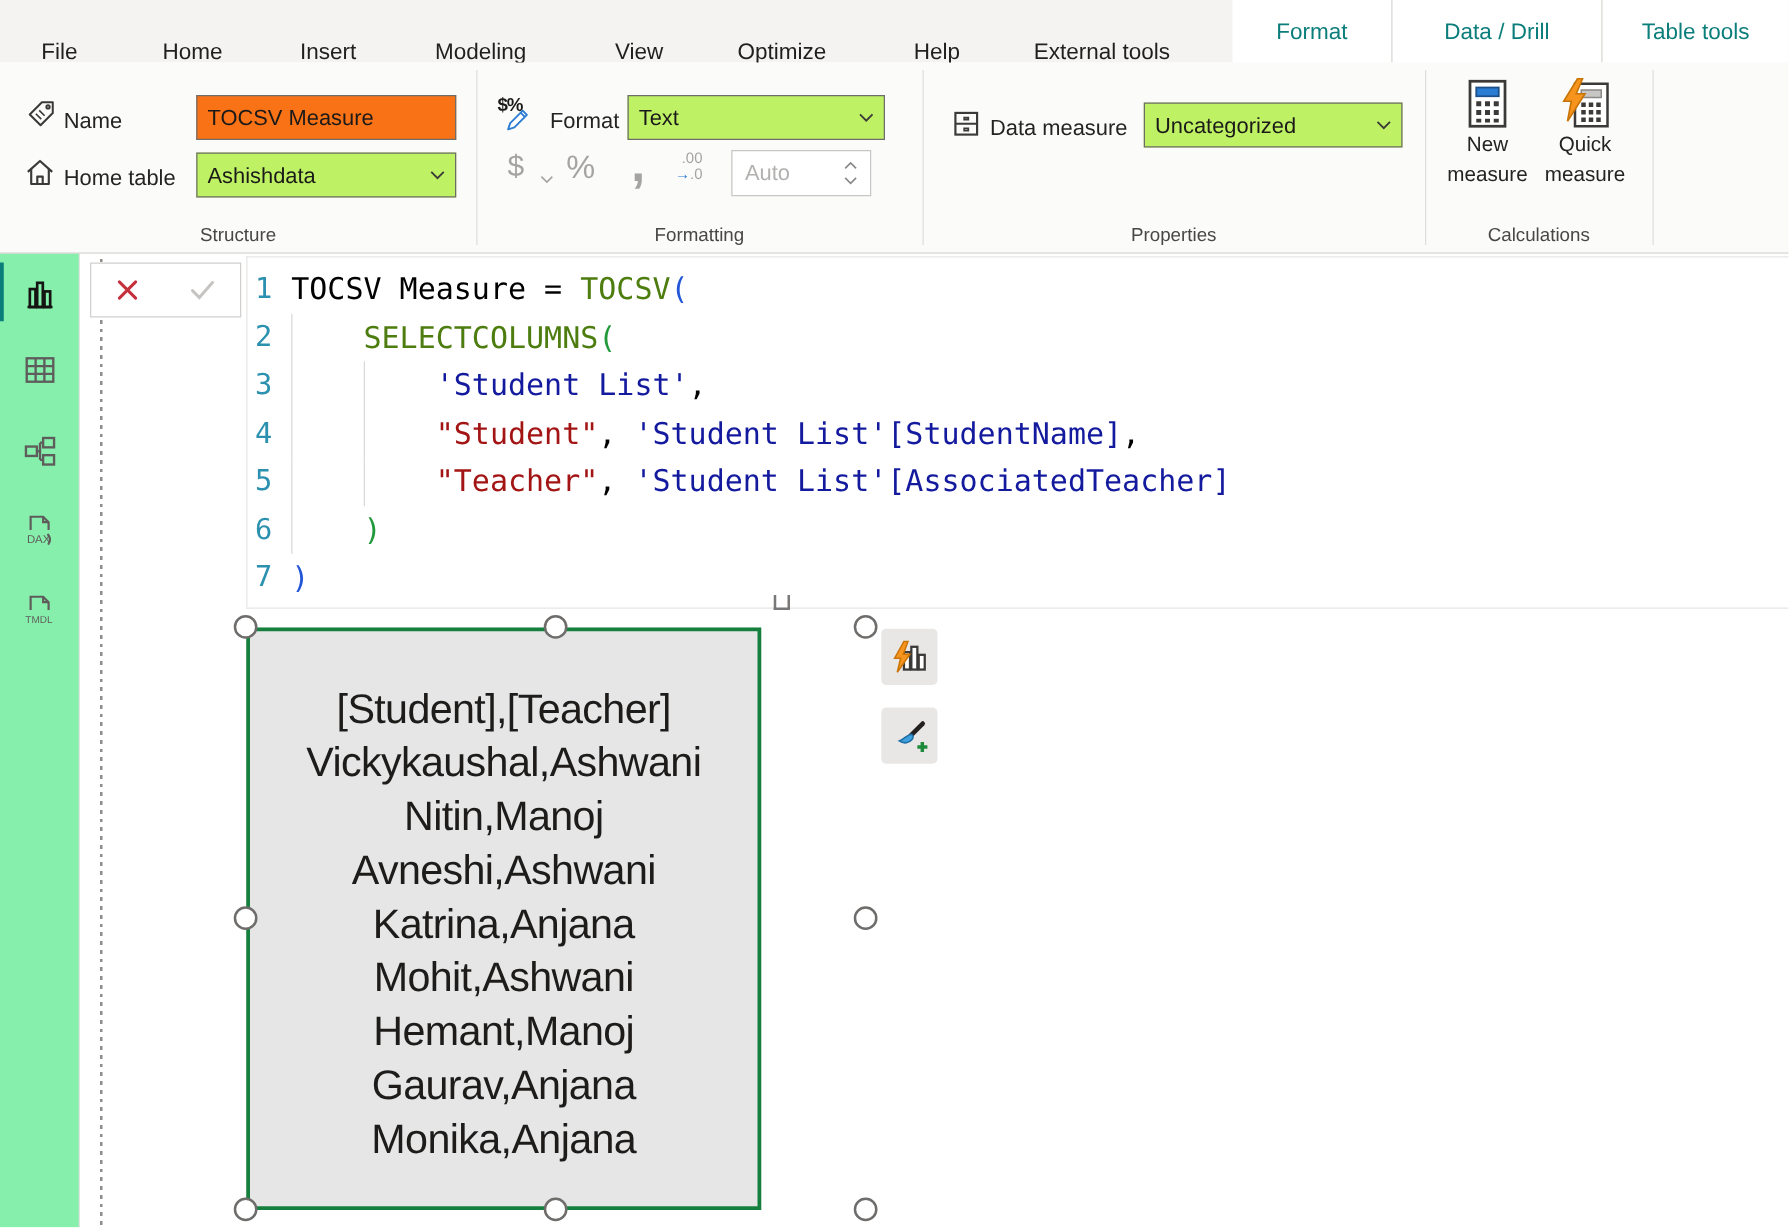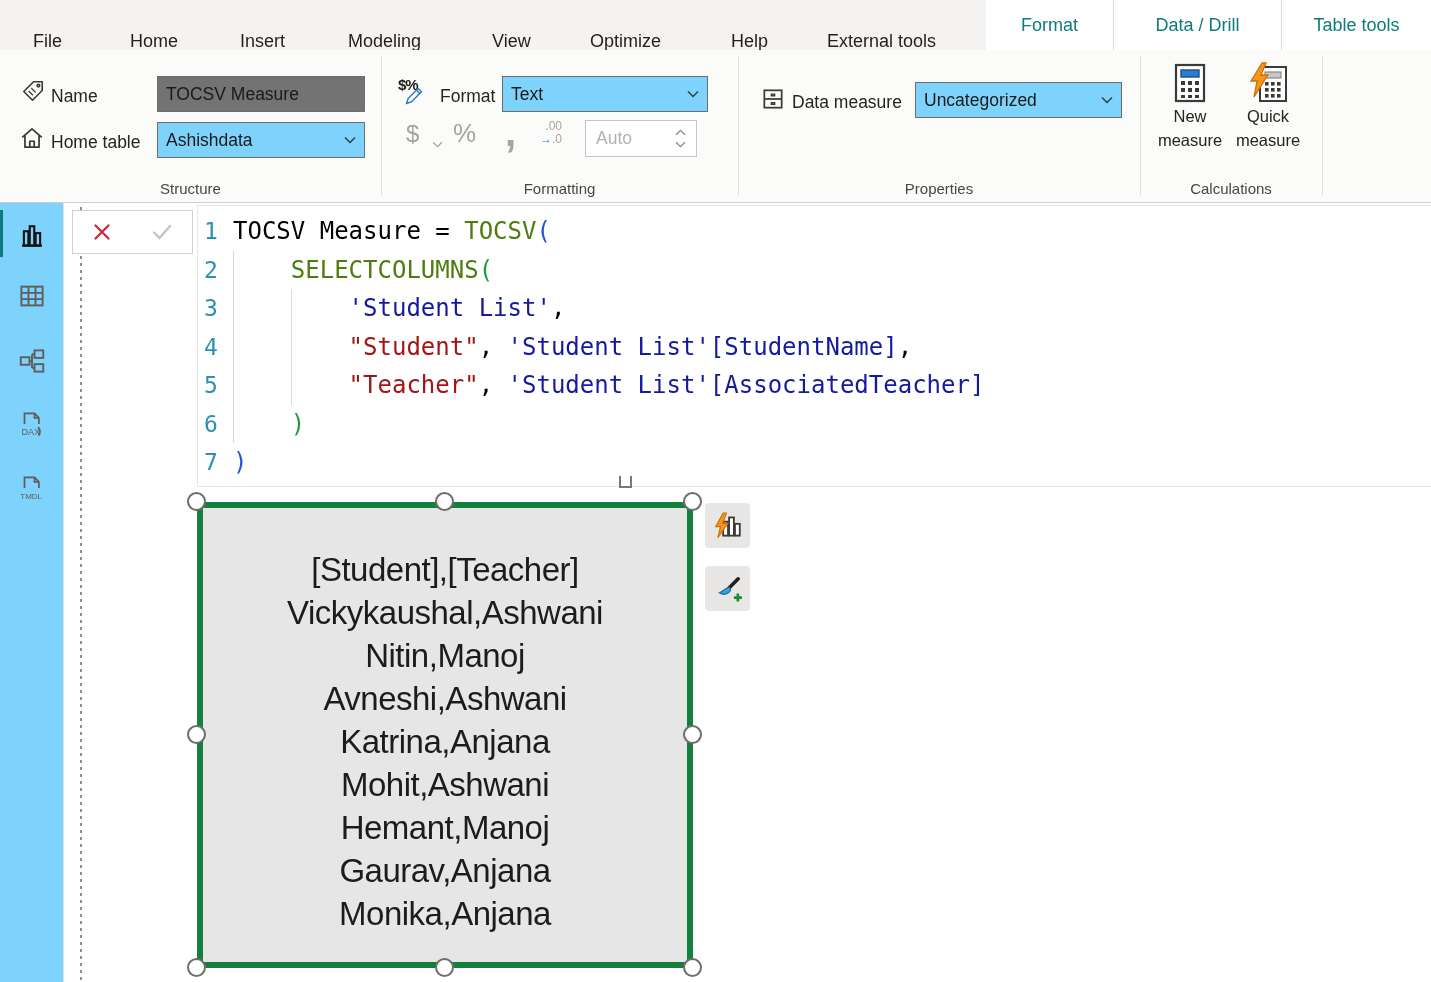--- a/index.html
+++ b/index.html
@@ -18,45 +18,45 @@
   .tabdiv.t0{left:1113px}.tabdiv.t1{left:1281px}
 
   
   .ribbon{position:absolute;left:0;top:50px;width:1431px;height:153px;background:#fbfbfa;
           border-bottom:1px solid #d2d0ce;box-sizing:border-box;}
   .gdiv{position:absolute;top:6px;height:140px;width:1px;background:#e1dfdd;}
   .gdiv.g0{left:381px}.gdiv.g1{left:738px}.gdiv.g2{left:1140px}.gdiv.g3{left:1322px}
   .glabel{position:absolute;top:130px;font-size:15px;color:#494745;text-align:center;}
   .gl0{left:0;width:381px}.gl1{left:381px;width:357px}.gl2{left:738px;width:402px}.gl3{left:1140px;width:182px}
   .rlabel{position:absolute;font-size:17.5px;color:#252423;}
-  .rinput{position:absolute;height:36px;background:#737373;border:1px solid #6f6d6b;box-sizing:border-box;
+  .rinput{position:absolute;height:36px;background:#f97316;border:1px solid #6f6d6b;box-sizing:border-box;
           font-size:17.5px;color:#1b1a19;padding:0 8px;font-family:"Liberation Sans",sans-serif;display:flex;align-items:center;}
   input.rinput{padding:0 8px;}
-  .rselect{position:absolute;height:36px;background:#7dd3fc;border:1px solid #6f6d6b;box-sizing:border-box;
+  .rselect{position:absolute;height:36px;background:#bef264;border:1px solid #6f6d6b;box-sizing:border-box;
            display:flex;align-items:center;font-size:17.5px;color:#1b1a19;padding:0 8px;cursor:default;}
   .rselect .val{flex:1;white-space:nowrap;overflow:hidden;}
   .ricon{position:absolute;}
   .fmt-txt{position:absolute;left:0;top:-2px;font-size:15px;font-weight:bold;color:#1b1a19;letter-spacing:-1px;}
   .fmt-pen{position:absolute;left:6px;top:8px;}
   .disico{position:absolute;color:#a6a4a2;}
   .dollar{font-size:24px;}
   .percent{font-size:26px;}
   .comma{font-size:40px;font-weight:bold;line-height:20px;height:30px;overflow:visible;}
   .dec{width:34px;height:32px;font-size:12px;line-height:13px;text-align:right;}
   .dec .arr{color:#2b7cd3;font-weight:bold;}
   .spinner{position:absolute;left:585px;top:70px;width:112px;height:37px;border:1px solid #c8c6c4;background:#fff;
            box-sizing:border-box;display:flex;align-items:center;}
   .spinner .val{flex:1;padding-left:10px;font-size:17.5px;color:#b3b1af;}
   .spin-btns{width:24px;display:flex;flex-direction:column;align-items:center;gap:5px;padding-right:4px;}
   .calcbtn{position:absolute;top:12px;width:78px;display:flex;flex-direction:column;align-items:center;cursor:default;}
   .calcbtn .l{font-size:16.5px;color:#252423;line-height:24px;}
   .nm{left:1151px}.qm{left:1229px}
 
   
-  .sidebar{position:absolute;left:0;top:203px;width:64px;height:779px;background:#7dd3fc;border-right:1px solid #e3e1df;box-sizing:border-box;}
+  .sidebar{position:absolute;left:0;top:203px;width:64px;height:779px;background:#86efac;border-right:1px solid #e3e1df;box-sizing:border-box;}
   .active-ind{position:absolute;left:0;top:7px;width:3px;height:47px;background:#0b7d7b;}
   .side-icon{position:absolute;left:17px;width:30px;height:30px;color:#5f5d5b;}
   .side-icon.active{color:#151413;}
   .si0{top:17px}.si1{top:78px}.si2{top:143px}.si3{top:206px}.si4{top:270px}
   .side-icon svg{width:30px;height:30px;display:block;}
 
   
   .canvas{position:absolute;left:64px;top:203px;width:1367px;height:779px;background:#fff;}
   .dotline{position:absolute;left:16px;top:4px;bottom:0;width:2px;
            background:repeating-linear-gradient(to bottom,#8f8d8b 0 3px,transparent 3px 7px);}
@@ -71,22 +71,22 @@
   .code-row{height:38.5px;display:flex;align-items:stretch;font-family:"DejaVu Sans Mono","Liberation Mono",monospace;font-size:24px;}
   .lnum{width:29px;padding-left:6px;color:#2b91af;font-size:23px;display:flex;align-items:center;flex:none;}
   .code{position:relative;display:flex;align-items:center;white-space:pre;}
   .guide{position:absolute;top:0;bottom:0;width:0;border-left:1px solid #d9d9d9;}
   .tok-plain{color:#000000}.tok-func{color:#4d7c0f}.tok-paren1{color:#2457d8}
   .tok-paren2{color:#229a3c}.tok-ref{color:#131a9e}.tok-string{color:#a31515}
   .fx-notch{position:absolute;left:555px;top:273px;width:13px;height:12px;background:#fff;
             border:2px solid #7a7876;border-top:none;box-sizing:border-box;}
 
   
-  .card{position:absolute;left:133px;top:299px;width:496px;height:466px;background:#e6e6e6;
-        border:6px solid #15803d;box-sizing:border-box;}
+  .card{position:absolute;left:133px;top:299px;width:412px;height:466px;background:#e6e6e6;
+        border:3px solid #15803d;box-sizing:border-box;}
   .card-text{padding-top:40px;text-align:center;}
   .card-line{font-size:33px;line-height:43px;color:#1d1c1b;letter-spacing:-0.5px;white-space:nowrap;}
   .h{position:absolute;width:15px;height:15px;border-radius:50%;background:#fff;border:2px solid #6f6d6b;box-sizing:content-box;}
   .h.tl{left:123px;top:289px}.h.tc{left:371px;top:289px}.h.tr{left:619px;top:289px}
   .h.ml{left:123px;top:522px}.h.mr{left:619px;top:522px}
   .h.bl{left:123px;top:755px}.h.bc{left:371px;top:755px}.h.br{left:619px;top:755px}
   .flybtn{position:absolute;left:641px;width:45px;height:45px;background:#e9e7e5;border-radius:4px;
           display:flex;align-items:center;justify-content:center;cursor:default;}
   .fb0{top:300px}.fb1{top:363px}
 </style>

